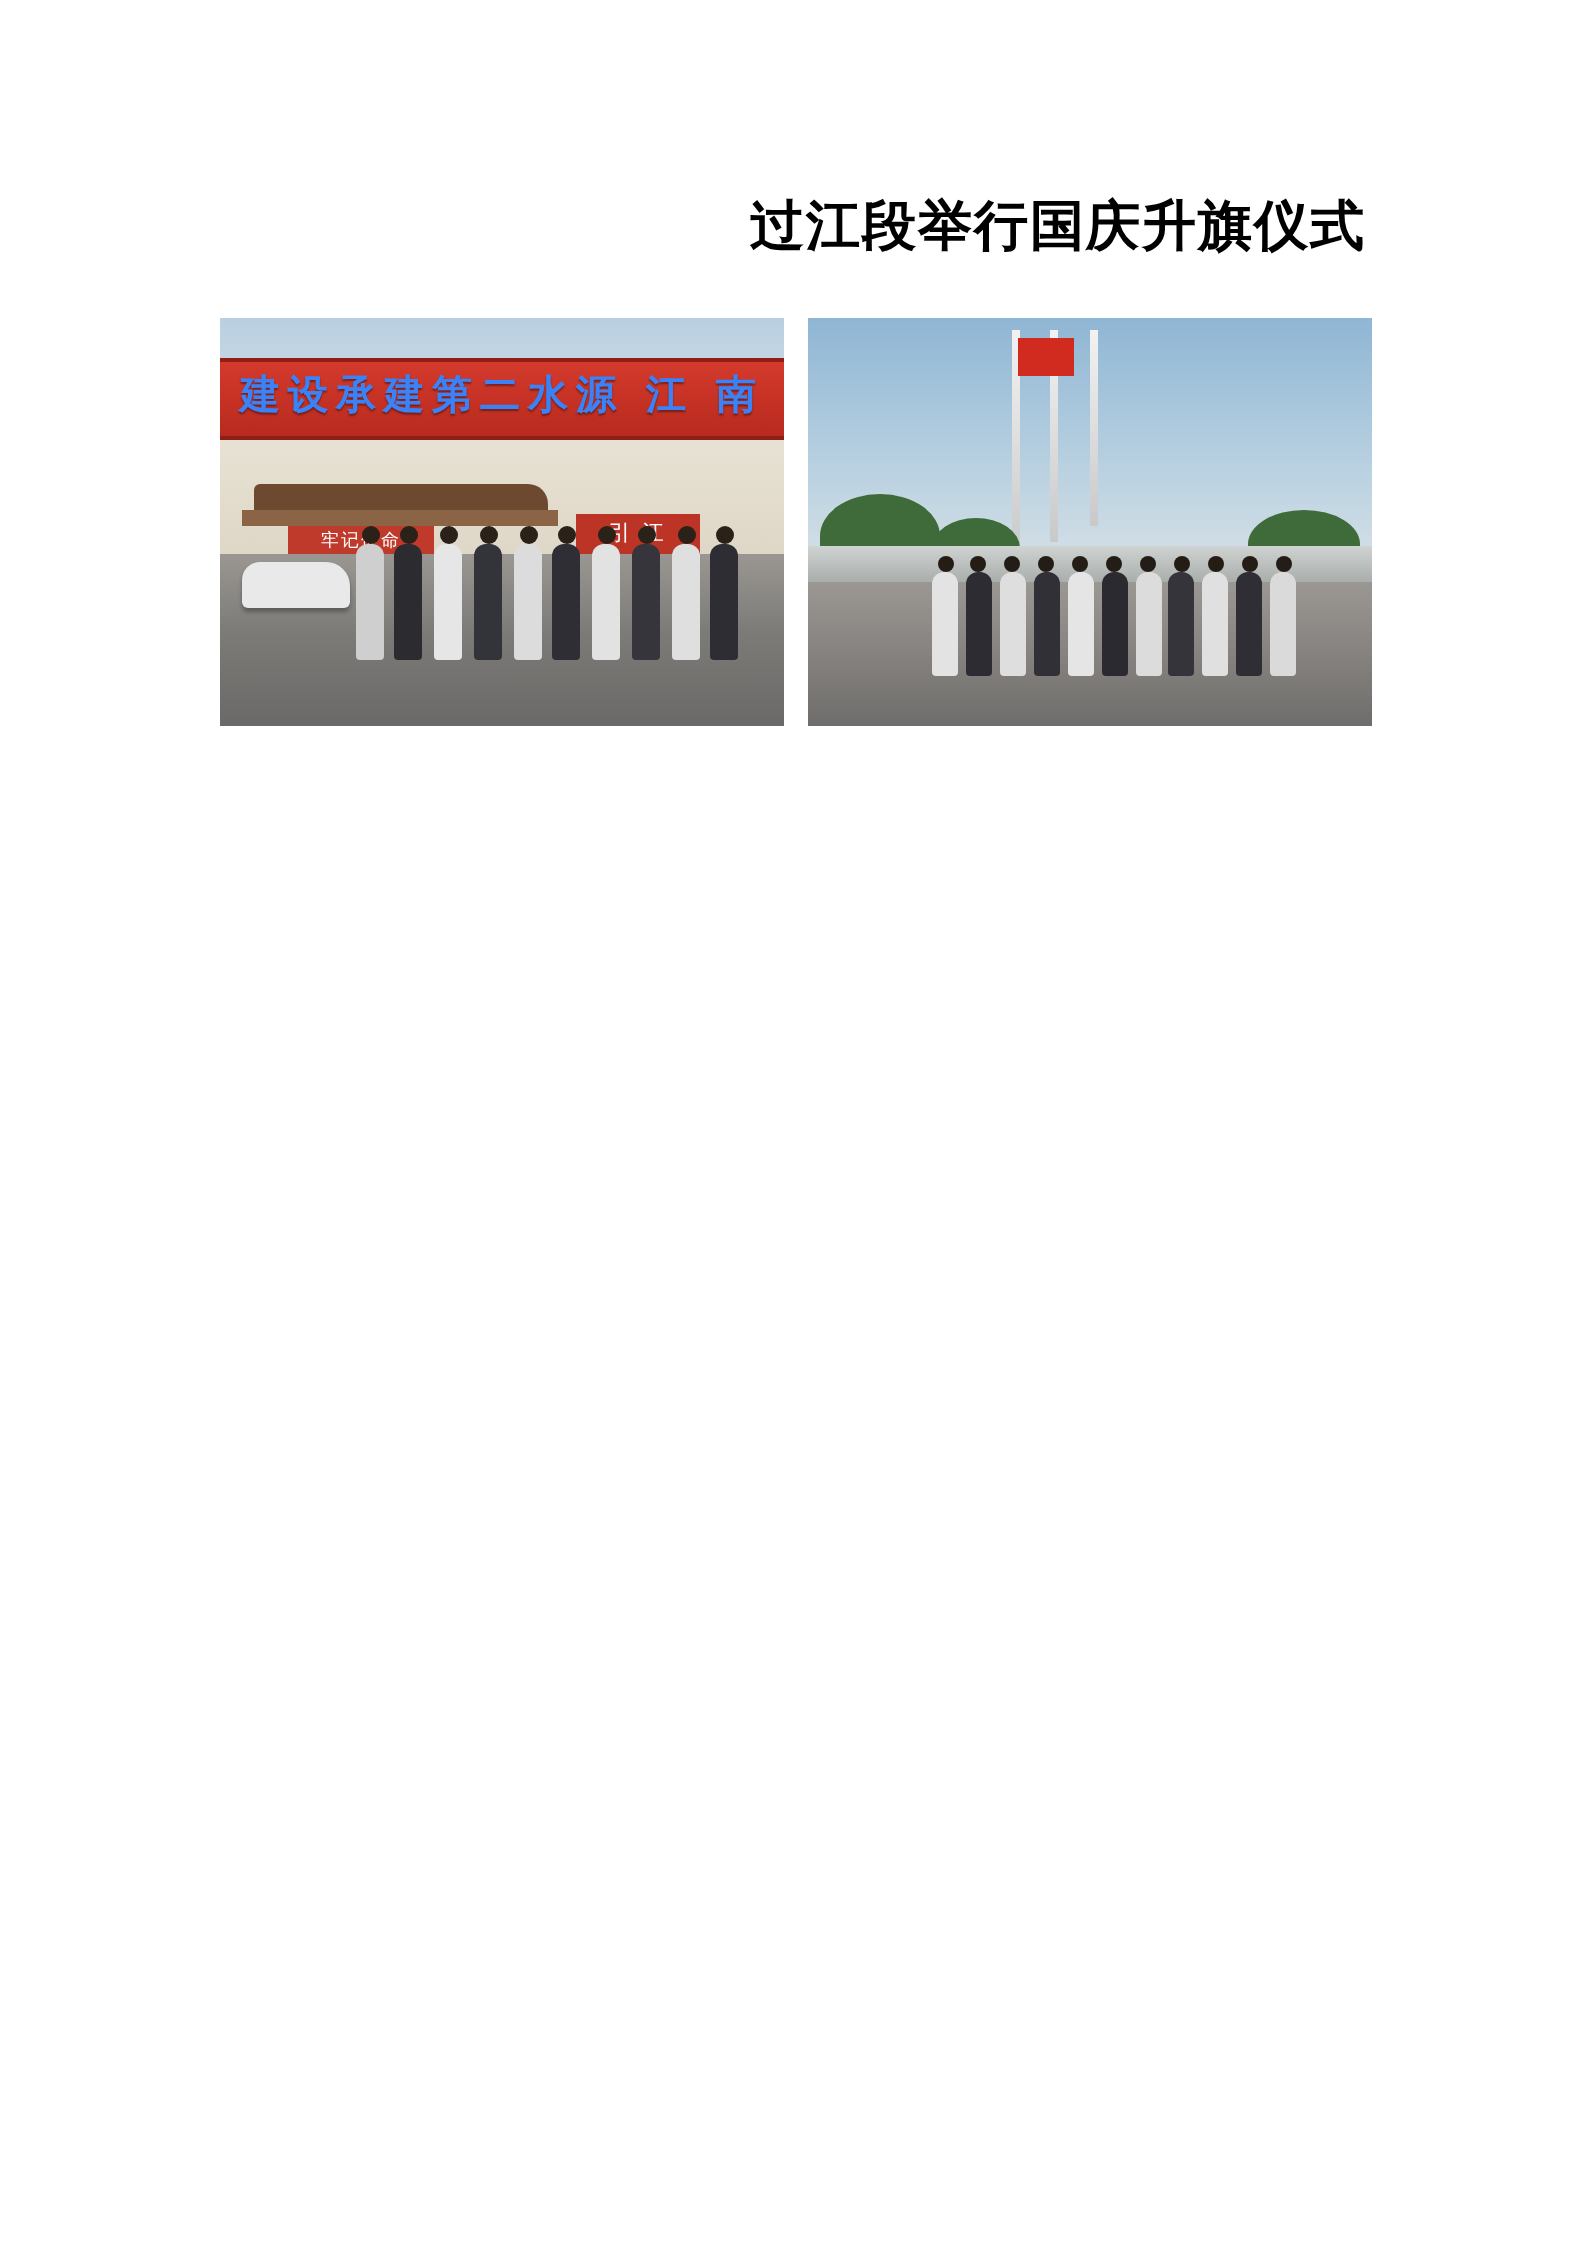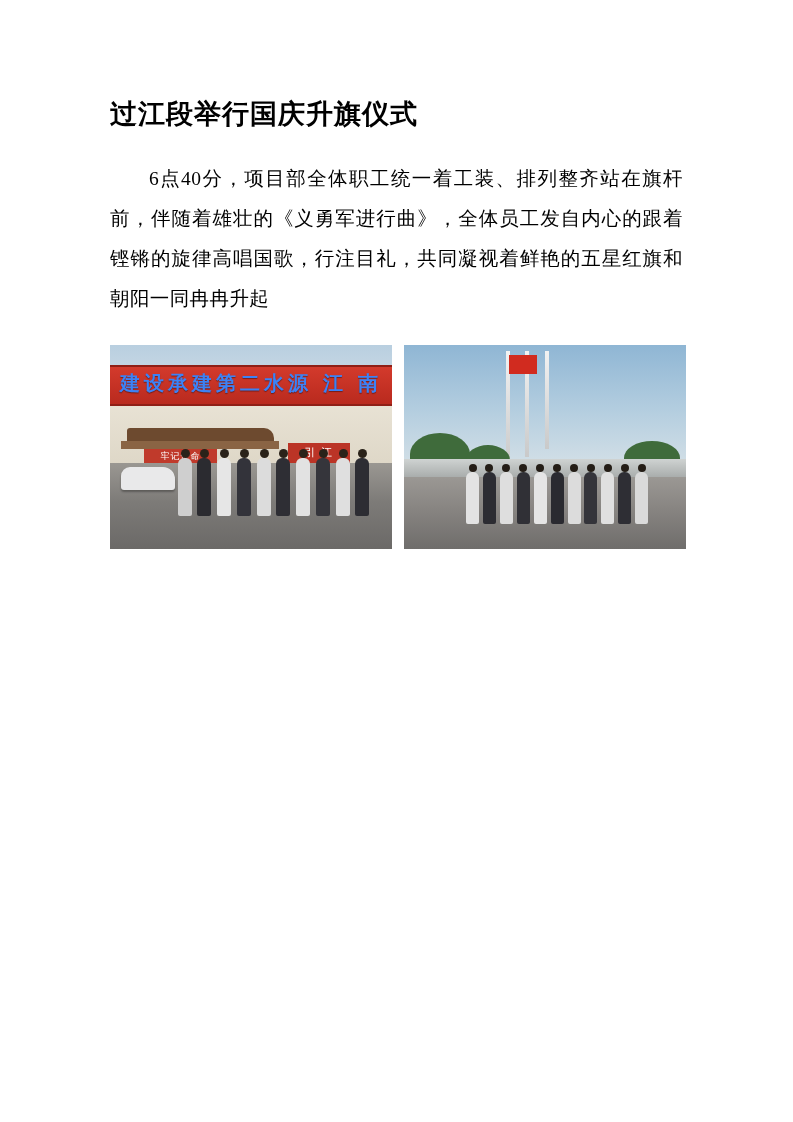--- a/index.html
+++ b/index.html
@@ -19,21 +19,21 @@
     width: 793px;
     height: 1122px;
     box-sizing: border-box;
     padding: 95px 110px 60px 110px;
     position: relative;
   }
   .doc-title {
     font-family: "DejaVu Serif", "Liberation Serif", serif;
     font-size: 27px;
     font-weight: bold;
-    text-align: left;
+    text-align: right;
     letter-spacing: 1px;
     margin: 0 0 26px 0;
     line-height: 1.4;
   }
   .para {
     font-size: 19.5px;
     line-height: 40px;
     text-align: justify;
     text-justify: inter-ideograph;
     text-indent: 2em;
@@ -192,21 +192,20 @@
   }
 </style>
 </head>
 <body>
 
 <div class="page">
 
   <h1 class="doc-title">过江段举行国庆升旗仪式</h1>
 
 
-  <p class="para">6点40分，项目部全体职工统一着工装、排列整齐站在旗杆前，伴随着雄壮的《义勇军进行曲》，全体员工发自内心的跟着铿锵的旋律高唱国歌，行注目礼，共同凝视着鲜艳的五星红旗和朝阳一同冉冉升起</p>
 
   <div class="figure-row">
 
     <div class="photo">
       <div class="p1-sky"></div>
       <div class="p1-build"></div>
       <div class="p1-banner"></div>
       <div class="p1-banner-text">建设承建第二水源 江 南</div>
       <div class="p1-eaves"></div>
       <div class="p1-eaves2"></div>

